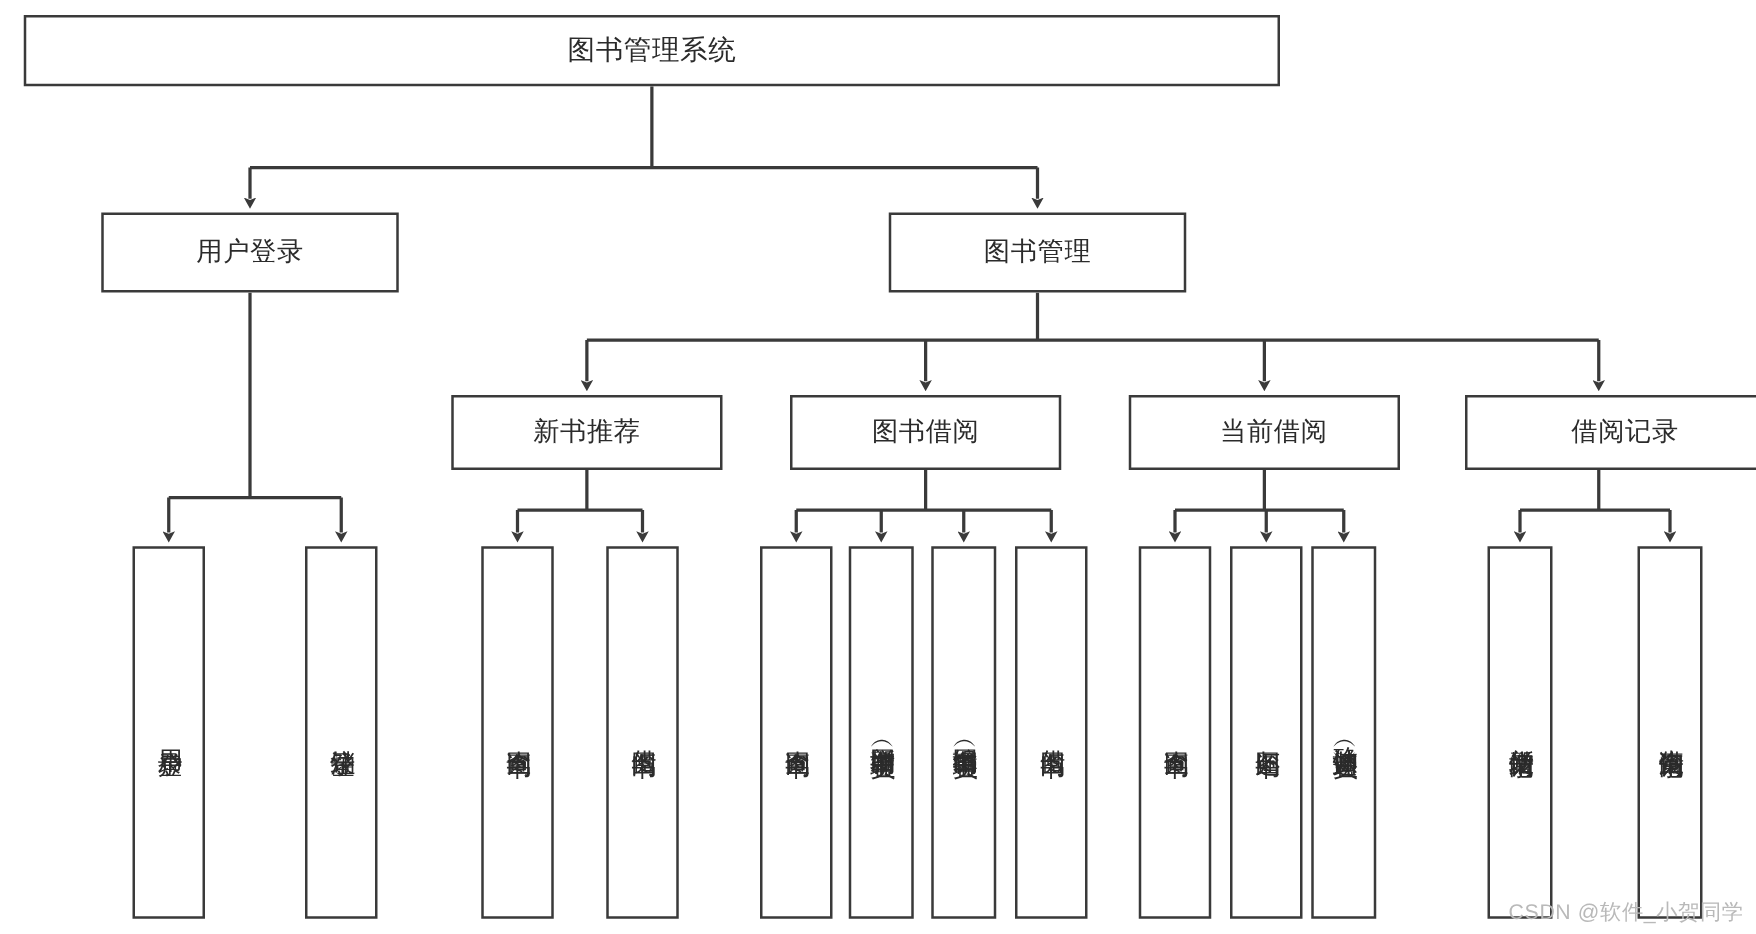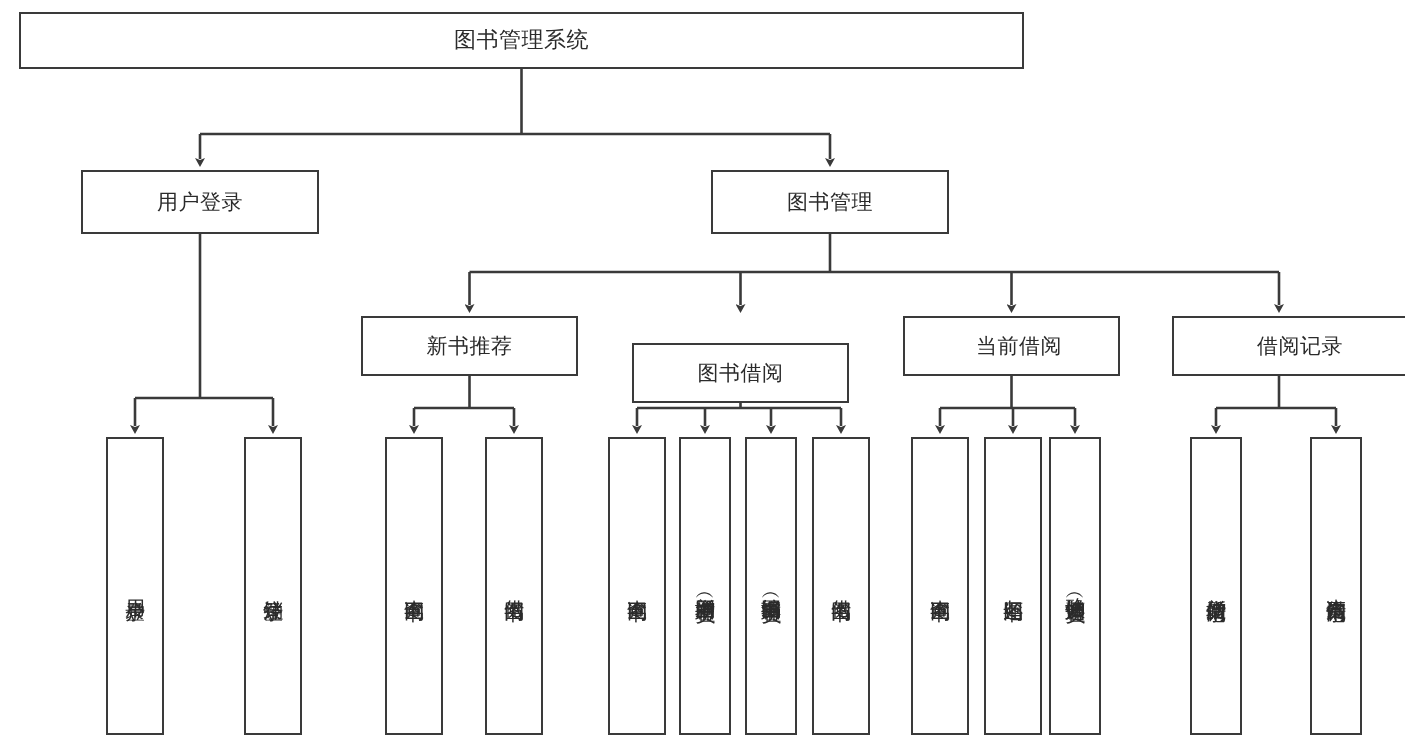--- a/index.html
+++ b/index.html
@@ -128,21 +128,21 @@
       </div>
       <div class="node horiz" style="left: 81px; top: 170px; width: 238px; height: 64px;">
         <span class="label">用户登录</span>
       </div>
       <div class="node horiz" style="left: 711px; top: 170px; width: 238px; height: 64px; justify-content: center;">
         <span class="label">图书管理</span>
       </div>
       <div class="node horiz" style="left: 361px; top: 316px; width: 217px; height: 60px;">
         <span class="label">新书推荐</span>
       </div>
-      <div class="node horiz" style="left: 632px; top: 316px; width: 217px; height: 60px; margin-top: 27px;">
+      <div class="node horiz" style="left: 632px; top: 316px; width: 217px; height: 60px;">
         <span class="label">图书借阅</span>
       </div>
       <div class="node horiz" style="left: 903px; top: 316px; width: 217px; height: 60px; padding-left: 15px;">
         <span class="label">当前借阅</span>
       </div>
       <div class="node horiz" style="left: 1172px; top: 316px; width: 256px; height: 60px;">
         <span class="label">借阅记录</span>
       </div>
       <div class="node vert" style="left: 106px; top: 437px; width: 58px; height: 298px;">
         <span class="label">用户登录</span>
@@ -178,13 +178,14 @@
         <span class="label">确认归还（管理员）</span>
       </div>
       <div class="node vert" style="left: 1190px; top: 437px; width: 52px; height: 298px;">
         <span class="label">新增借阅记录</span>
       </div>
       <div class="node vert" style="left: 1310px; top: 437px; width: 52px; height: 298px;">
         <span class="label">查询借阅记录</span>
       </div>
     </div>
 
+  <div id="watermark">CSDN @软件_小贺同学</div>
 </div>
 
 </body></html>

